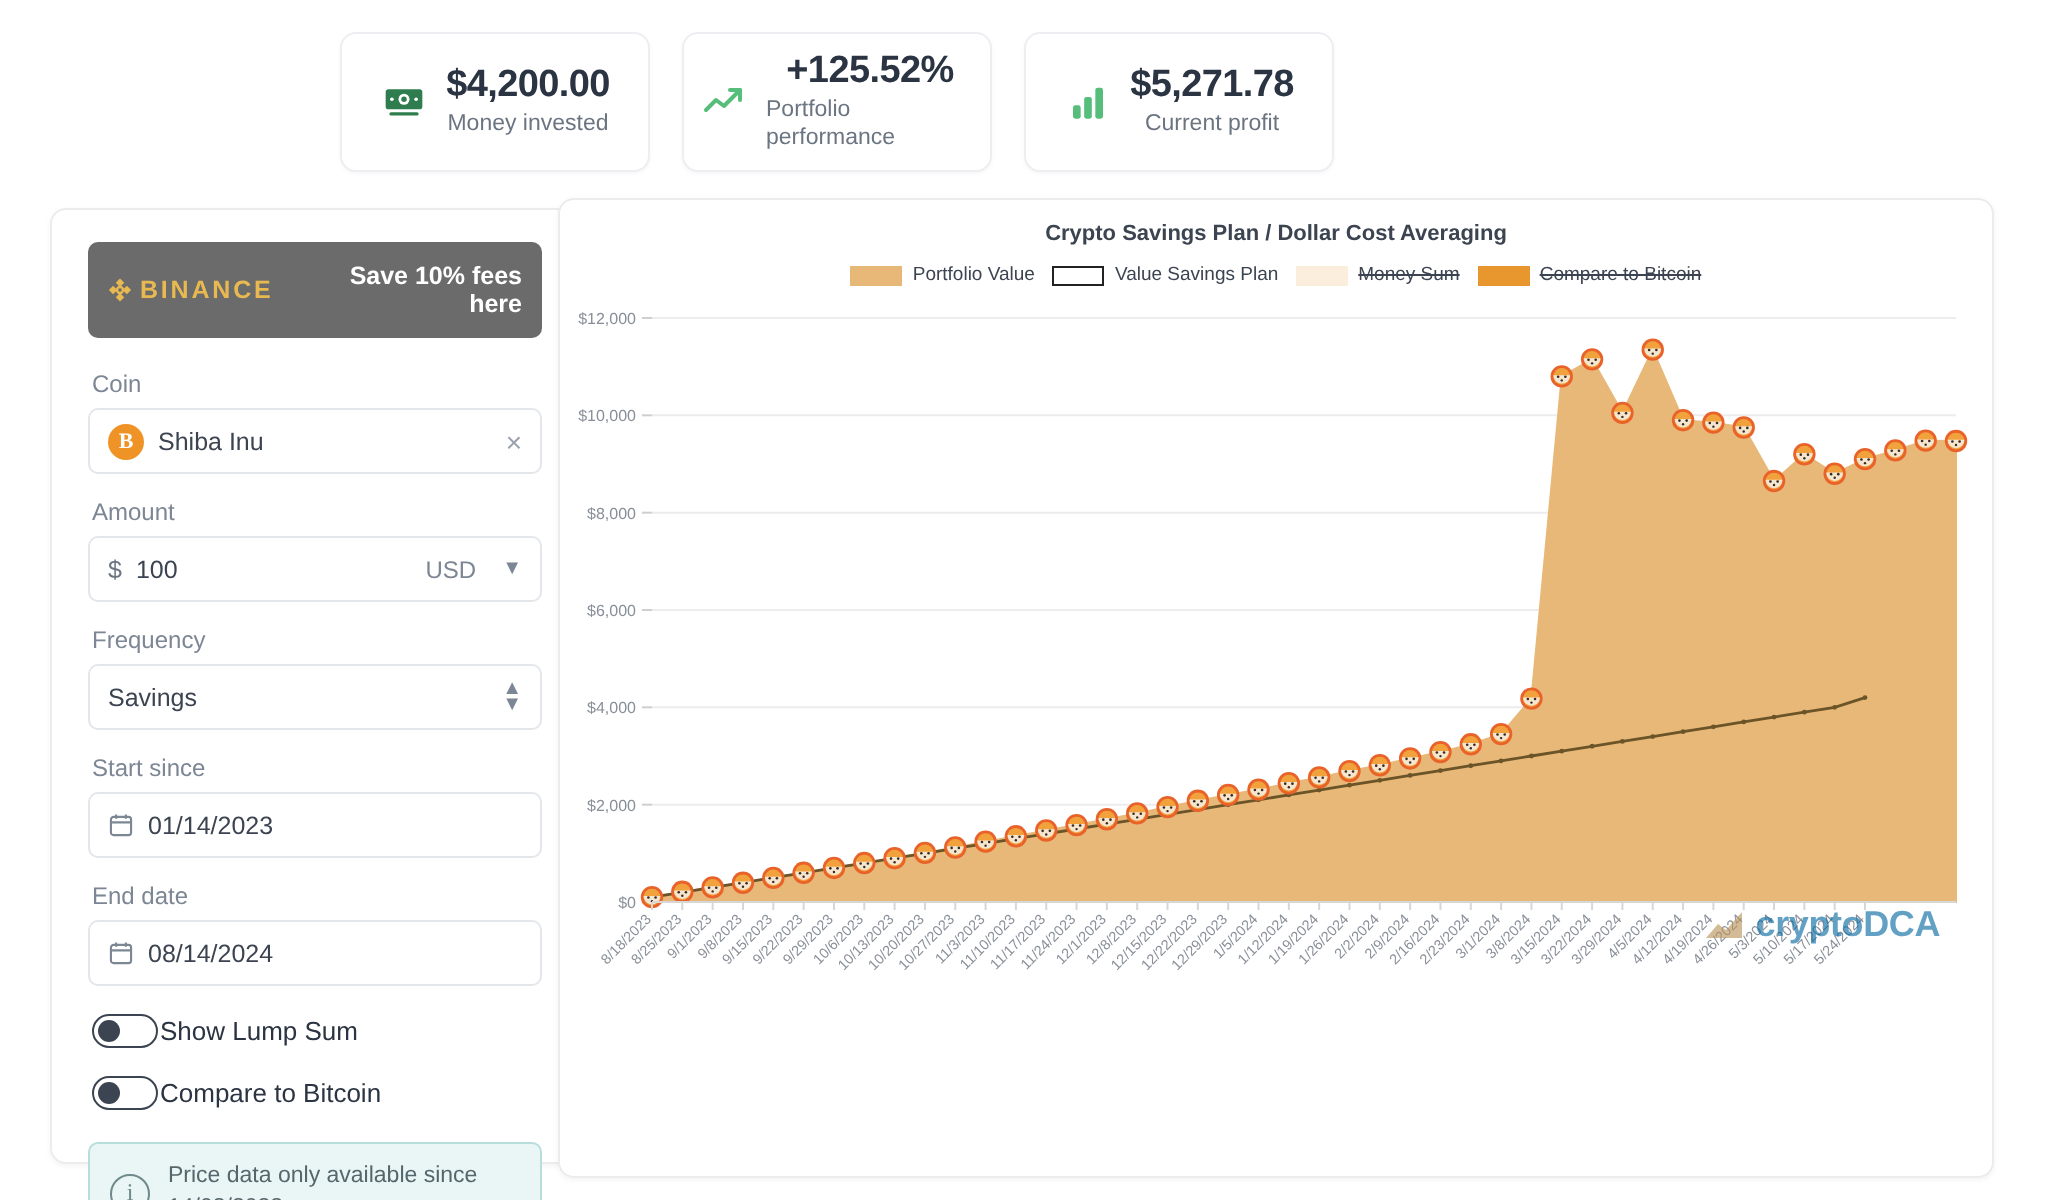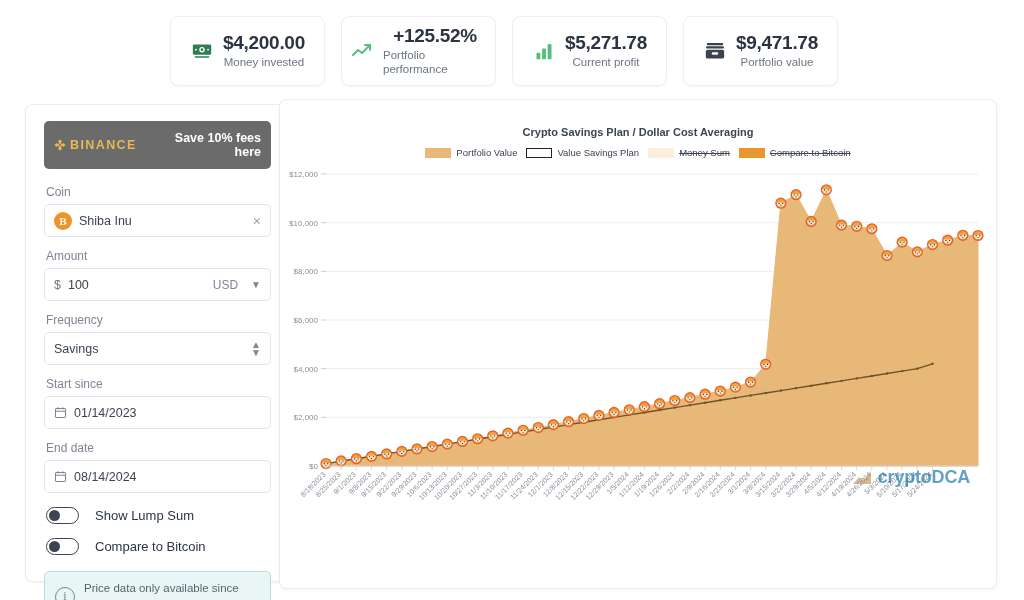--- a/index.html
+++ b/index.html
@@ -71,21 +71,21 @@
     color:#fff; font-size:11px; font-weight:bold; font-family:"Liberation Serif", serif;
     flex:0 0 auto;
   }
   .clear-x { margin-left:auto; color:#9aa3ad; font-size:14px; line-height:1; cursor:pointer; }
   .cur-suffix { margin-left:auto; color:#7c8694; font-size:12px; }
   .chev { color:#7c8694; font-size:10px; margin-left:6px; }
   .spin { margin-left:auto; color:#7c8694; font-size:10px; line-height:.8; display:flex; flex-direction:column; }
   .cal-ico { color:#7c8694; flex:0 0 auto; display:flex; }
   .dollar { color:#6b7582; }
 
-  .toggle-row { display:flex; align-items:center; gap:16px; margin: 14px 0 0 2px; }
+  .toggle-row { display:flex; align-items:center; gap:1px; margin: 14px 0 0 2px; }
   .toggle {
     width: 33px; height: 17px; border-radius: 9px;
     border: 1.4px solid #3b4450; background:#fff;
     display:flex; align-items:center; padding: 0 2px; flex:0 0 auto;
   }
   .toggle .knob { width: 11px; height: 11px; border-radius:50%; background:#3b4450; }
   .toggle-label { font-size: 13px; color: #2b3442; }
 
   .info-box {
     margin-top: 16px;
@@ -104,21 +104,21 @@
 
   
   .chart-card {
     position: absolute; left: 279px; top: 99px;
     width: 718px; height: 490px;
     background:#fff; border: 1px solid #ececec; border-radius: 8px;
     box-shadow: 0 1px 3px rgba(16,24,40,.05);
   }
   .chart-title {
     text-align:center; font-size: 11px; font-weight:bold; color:#3b4450;
-    margin-top: 26px;
+    margin-top: 11px;
   }
   .legend {
     display:flex; justify-content:center; align-items:center;
     gap: 9px; margin-top: 9px; font-size: 9.5px; color:#3b4450;
   }
   .legend-item { display:flex; align-items:center; gap:5px; }
   .legend-swatch { width: 26px; height: 10px; flex:0 0 auto; }
   .legend-item.off .legend-text { text-decoration: line-through; }
 
   .plot-wrap { position: relative; margin-top: 6px; }
@@ -168,34 +168,20 @@
         <span class="stat-icon">
           <svg width="20" height="20" viewBox="0 0 24 24">
             <rect x="3" y="14" width="4.6" height="8" rx="1.4" fill="#56bd7a"></rect>
             <rect x="9.7" y="9" width="4.6" height="13" rx="1.4" fill="#56bd7a"></rect>
             <rect x="16.4" y="3.5" width="4.6" height="18.5" rx="1.4" fill="#56bd7a"></rect>
           </svg>
         </span>
         <span class="stat-texts">
           <span class="stat-value">$5,271.78</span>
           <span class="stat-label">Current profit</span>
-        </span>
-      </div>
-      <div class="stat-card">
-        <span class="stat-icon">
-          <svg width="22" height="22" viewBox="0 0 24 24">
-            <rect x="3" y="3.4" width="18" height="2.4" rx="1.1" fill="#3b4450"></rect>
-            <rect x="2.2" y="6.8" width="19.6" height="2.4" rx="1.1" fill="#3b4450"></rect>
-            <rect x="2" y="10.6" width="20" height="9.6" rx="2" fill="#3b4450"></rect>
-            <rect x="8.4" y="13.4" width="7.2" height="2.6" rx="1.2" fill="#fff"></rect>
-          </svg>
-        </span>
-        <span class="stat-texts">
-          <span class="stat-value">$9,471.78</span>
-          <span class="stat-label">Portfolio value</span>
         </span>
       </div>
     </div>
 
   <div class="sidebar">
 
     <div class="binance-banner">
       <span class="binance-logo">
         <svg width="12" height="12" viewBox="0 0 16 16">
           <g fill="#e8b951">

